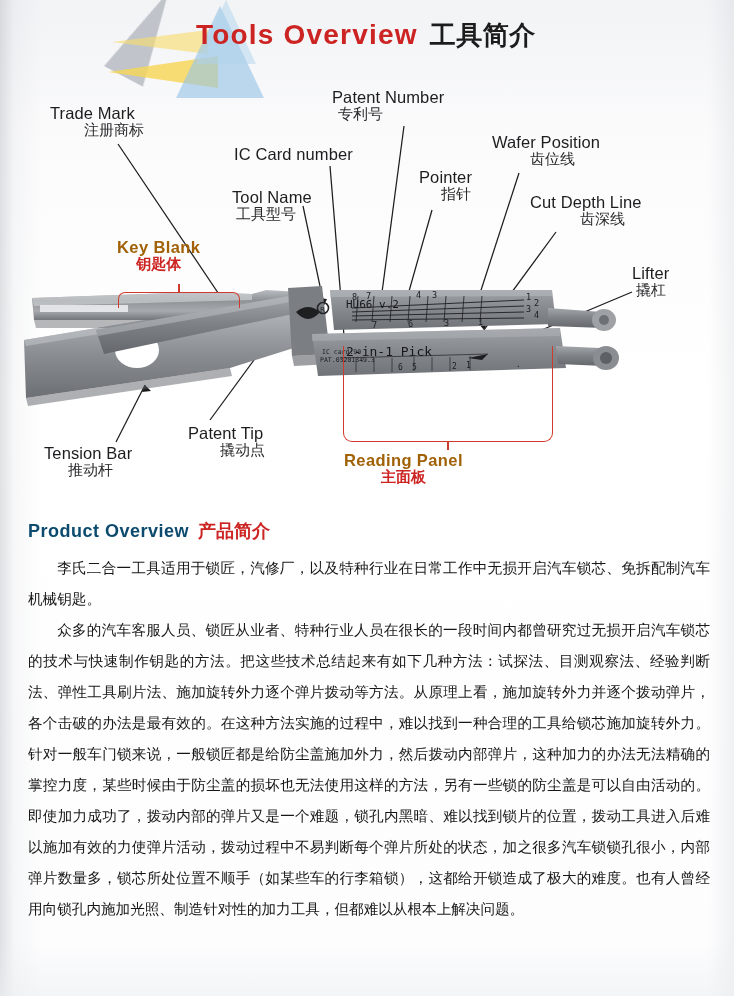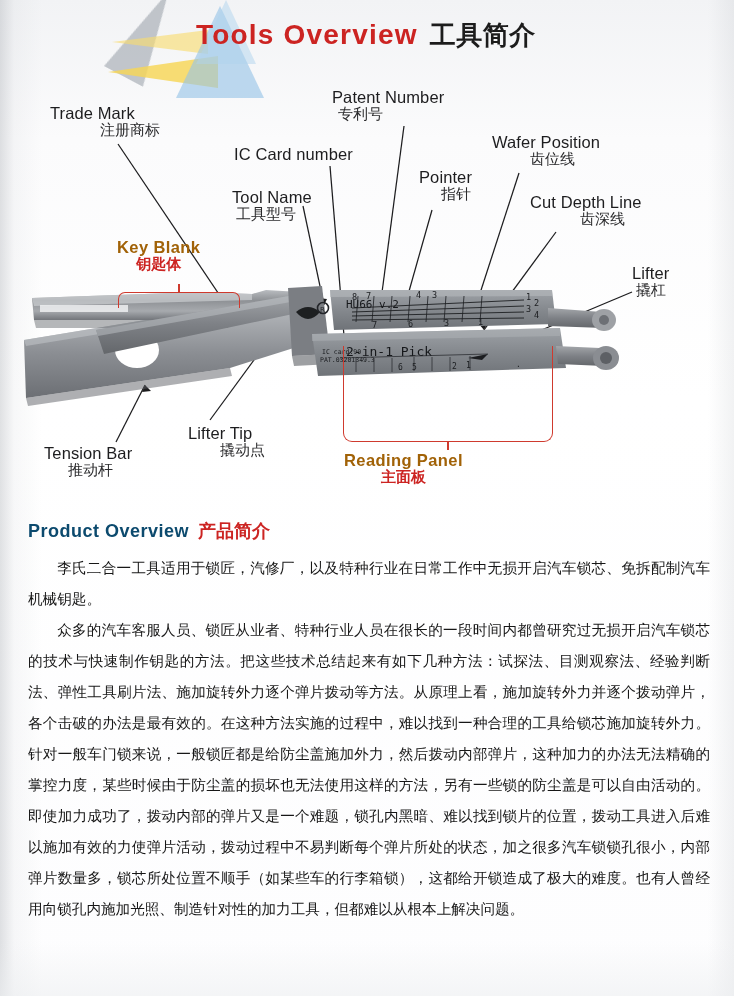--- a/index.html
+++ b/index.html
@@ -66,21 +66,21 @@
 
   
   .callout { position:absolute; white-space:nowrap; line-height:1.12; }
   .callout .en { font-size:16.5px; color:#1d1d1f; letter-spacing:.1px; display:block; }
   .callout .cn { font-size:15px; color:#2a2a2c; display:block; }
   .callout.ctr { text-align:center; }
   .callout.red .en { color:#a16207; font-weight:bold; letter-spacing:.4px; }
   .callout.red .cn { color:#cc2422; font-weight:bold;text-align:center; }
 
   #lbl-trademark { left:50px;  top:104px; }
-  #lbl-trademark .cn { margin-left:50px; }
+  #lbl-trademark .cn { margin-left:34px; }
   #lbl-patent    { left:332px; top:88px;  }
   #lbl-patent .cn{ margin-left:6px; }
   #lbl-iccard    { left:234px; top:145px; }
   #lbl-wafer     { left:492px; top:133px; }
   #lbl-wafer .cn { margin-left:38px; }
   #lbl-toolname  { left:232px; top:188px; }
   #lbl-toolname .cn { margin-left:4px; }
   #lbl-pointer   { left:419px; top:168px; }
   #lbl-pointer .cn{ margin-left:22px; }
   #lbl-cutdepth  { left:530px; top:193px; }
@@ -348,21 +348,21 @@
   <span class="en">Key Blank</span>
   <span class="cn">钥匙体</span>
 </div>
 
 <div class="callout" id="lbl-tension">
   <span class="en">Tension Bar</span>
   <span class="cn">推动杆</span>
 </div>
 
 <div class="callout" id="lbl-picking">
-  <span class="en">Lifter Tip</span>
+  <span class="en">Patent Tip</span>
   <span class="cn">撬动点</span>
 </div>
 
 <div class="callout red ctr" id="lbl-reading">
   <span class="en">Reading Panel</span>
   <span class="cn">主面板</span>
 </div>
 
 <div class="brace" id="brace-key"></div>
 <div id="brace-key-stem"></div>

